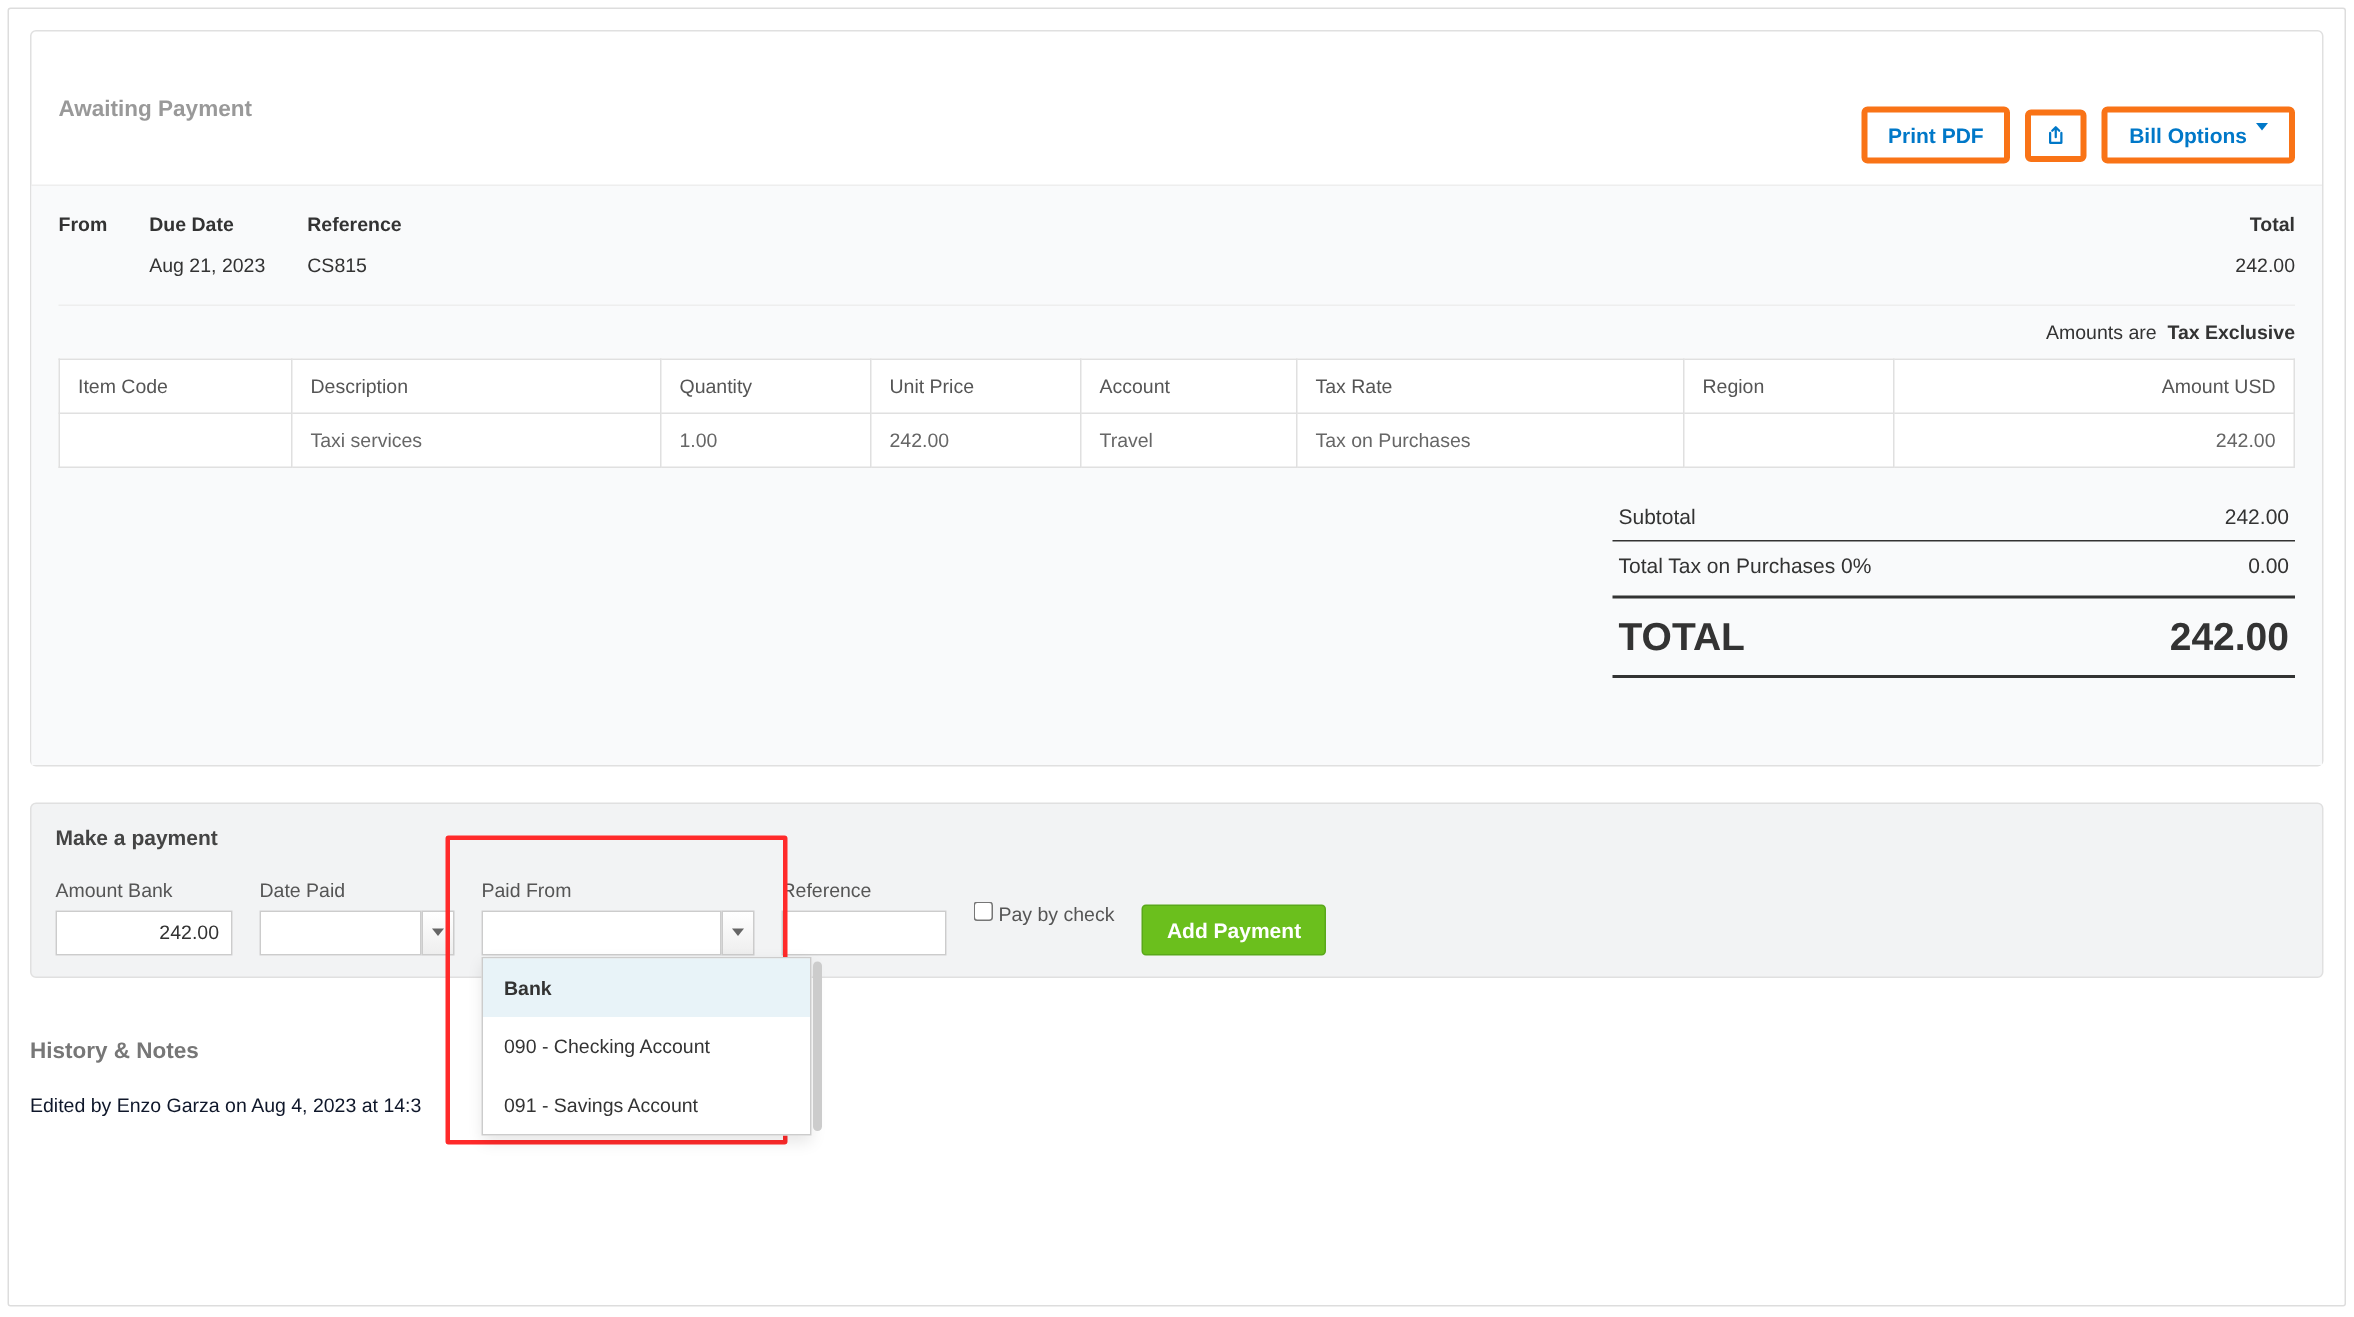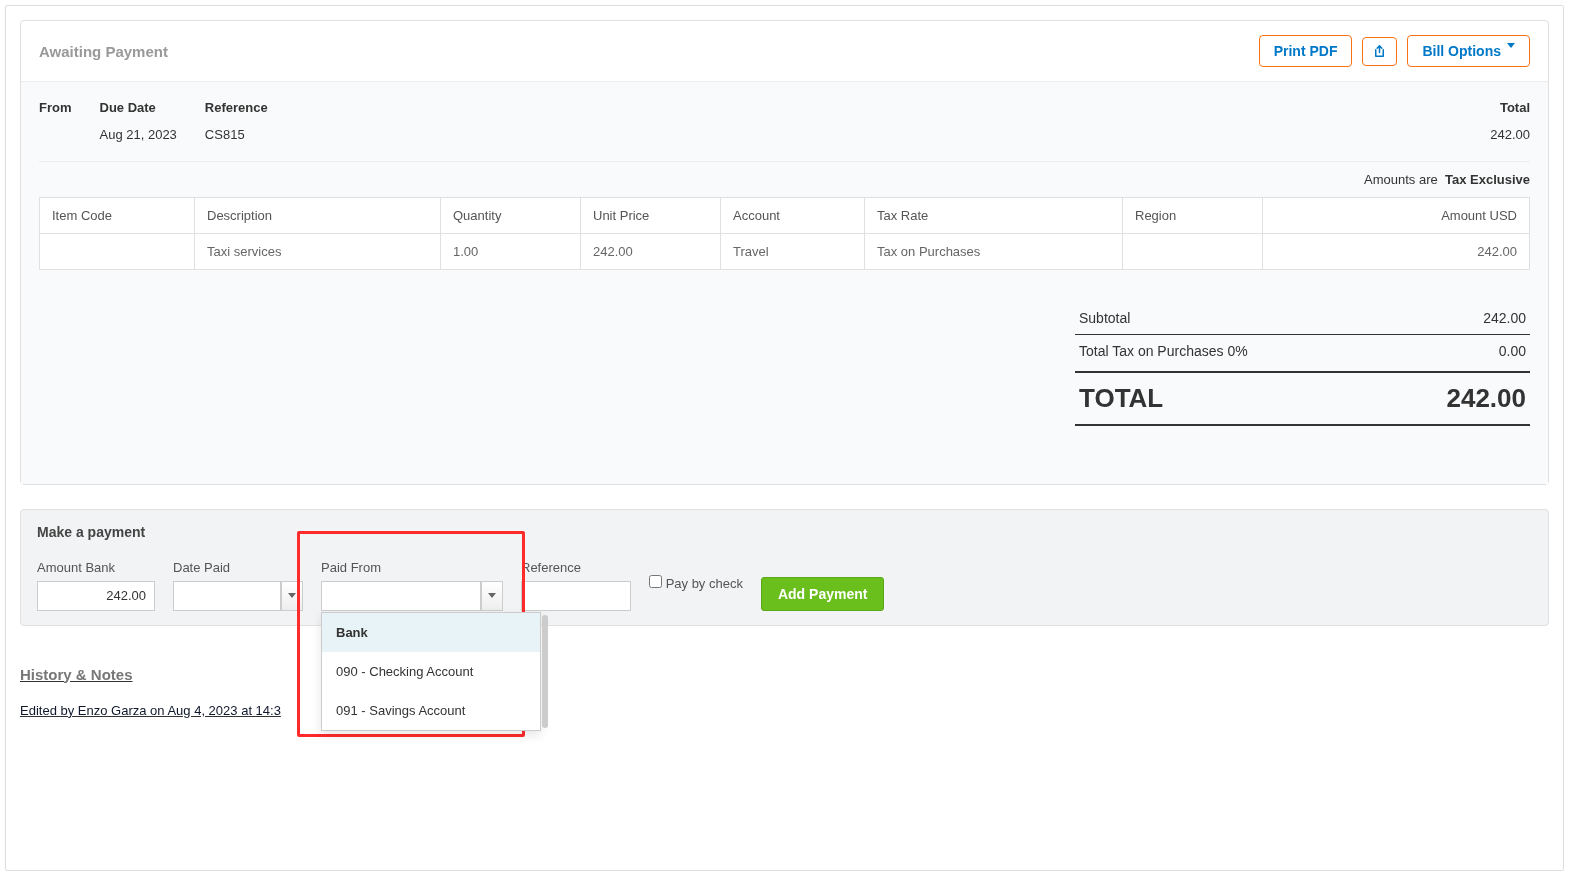--- a/index.html
+++ b/index.html
@@ -28,31 +28,32 @@
   padding: 14px 18px;
   border-bottom: 1px solid #eee;
 }
 .status-label {
   color: #999;
   font-weight: 600;
   font-size: 15px;
 }
 .header-actions { display: flex; gap: 10px; align-items: center; }
 .btn {
-  border: 1px solid #f97316;
+  border: 4px solid #f97316;
   background: #fff;
   color: #0078c8;
   font-weight: 600;
   font-size: 14px;
   padding: 7px 14px;
   border-radius: 4px;
   cursor: pointer;
   display: inline-flex;
   align-items: flex-start;
   gap: 6px;
+  margin-top: 36px;
 }
 .btn-icon { padding: 6px 9px; }
 .caret-down {
   width: 0; height: 0;
   border-left: 4px solid transparent;
   border-right: 4px solid transparent;
   border-top: 5px solid #0078c8;
 }
 .share-svg { width: 15px; height: 15px; fill: none; }
 .card-body {
@@ -83,21 +84,21 @@
   border: 1px solid #e0e0e0;
   padding: 10px 12px;
   text-align: left;
   color: #555;
 }
 table.items th { background: #fff; font-weight: 400; color: #555; }
 table.items td { color: #666; }
 table.items .num { text-align: left; }
 table.items .amount-head, table.items .amount-cell { text-align: right; }
 .totals {
-  margin-top: 32px;
+  margin-top: 16px;
   float: right;
   width: 455px;
 }
 .totals-row {
   display: flex;
   justify-content: space-between;
   padding: 8px 4px;
   font-size: 14px;
   color: #333;
 }
@@ -181,21 +182,20 @@
   padding: 12px 14px;
   background: #e8f3f8;
   font-weight: 700;
   color: #333;
 }
 .dropdown-item { padding: 12px 14px; color: #333; cursor: pointer; }
 .red-dash { position:absolute; width:12px; height:3px; background:#ff2a2a; }
 
 .history {
   margin-top: 40px;
-  text-decoration: underline;
 }
 .history h5 { font-weight: 700; color: #777; font-size: 15px; margin-bottom: 20px; }
 .history p { color: #0f172a; font-size: 13px; }
 </style>
 </head>
 <body>
 
 <div class="outer">
 
   <div class="card">

